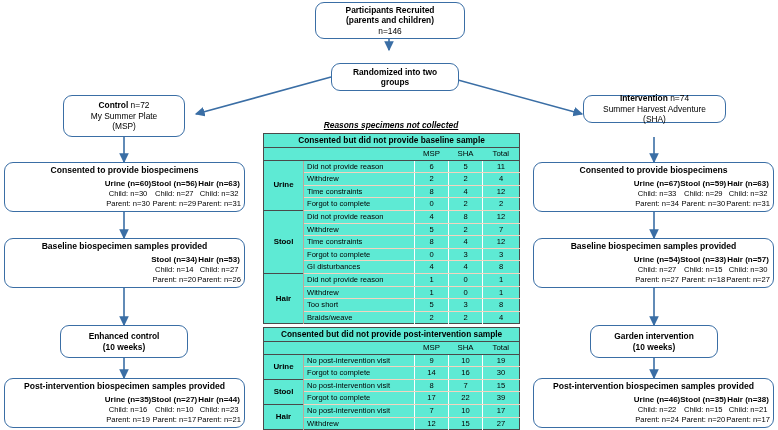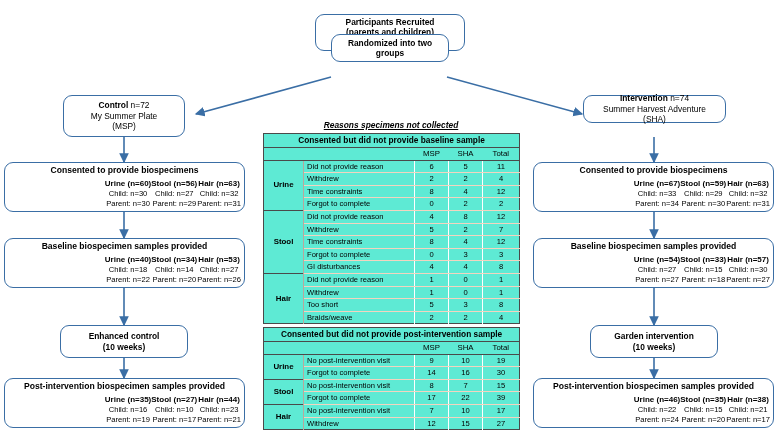--- a/index.html
+++ b/index.html
@@ -81,27 +81,27 @@
     <line x1="124" y1="212" x2="124" y2="238" stroke="#3a6ea5" stroke-width="1.6" marker-end="url(#ah)"></line>
     <line x1="124" y1="288" x2="124" y2="325" stroke="#3a6ea5" stroke-width="1.6" marker-end="url(#ah)"></line>
     <line x1="124" y1="358" x2="124" y2="378" stroke="#3a6ea5" stroke-width="1.6" marker-end="url(#ah)"></line>
 
     <line x1="654" y1="137" x2="654" y2="162" stroke="#3a6ea5" stroke-width="1.6" marker-end="url(#ah)"></line>
     <line x1="654" y1="212" x2="654" y2="238" stroke="#3a6ea5" stroke-width="1.6" marker-end="url(#ah)"></line>
     <line x1="654" y1="288" x2="654" y2="325" stroke="#3a6ea5" stroke-width="1.6" marker-end="url(#ah)"></line>
     <line x1="654" y1="358" x2="654" y2="378" stroke="#3a6ea5" stroke-width="1.6" marker-end="url(#ah)"></line>
   </svg>
 
-  <div class="box" style="left:315px;top:14px;width:150px;height:37px;text-align:right;">
+  <div class="box" style="left:315px;top:2px;width:150px;height:37px;text-align:right;">
     <div class="ttl">Participants Recruited</div>
     <div class="ttl">(parents and children)</div>
     <div class="sub">n=146</div>
   </div>
 
-  <div class="box" style="left:331px;top:34px;width:118px;height:28px;">
+  <div class="box" style="left:331px;top:63px;width:128px;height:28px;">
     <div class="ttl">Randomized into two</div>
     <div class="ttl">groups</div>
   </div>
 
   <div class="box" style="left:63px;top:95px;width:122px;height:42px;">
     <div class="ttl">
       <span>Control</span><span class="reg"> n=72</span>
     </div>
     <div class="sub">My Summer Plate</div>
     <div class="sub">(MSP)</div>
@@ -124,25 +124,20 @@
         <span class="cn">Hair (n=63)</span>
         <span class="cd">Child: n=32</span>
         <span class="cd">Parent: n=31</span>
       </div>
     </div>
   </div>
 
   <div class="box" style="left:4px;top:238px;width:241px;height:50px;padding:4px 3px;">
     <div class="hdr">Baseline biospecimen samples provided</div>
     <div class="cols">
-      <div class="col">
-        <span class="cn">Urine (n=40)</span>
-        <span class="cd">Child: n=18</span>
-        <span class="cd">Parent: n=22</span>
-      </div>
       <div class="col">
         <span class="cn">Stool (n=34)</span>
         <span class="cd">Child: n=14</span>
         <span class="cd">Parent: n=20</span>
       </div>
       <div class="col">
         <span class="cn">Hair (n=53)</span>
         <span class="cd">Child: n=27</span>
         <span class="cd">Parent: n=26</span>
       </div>

